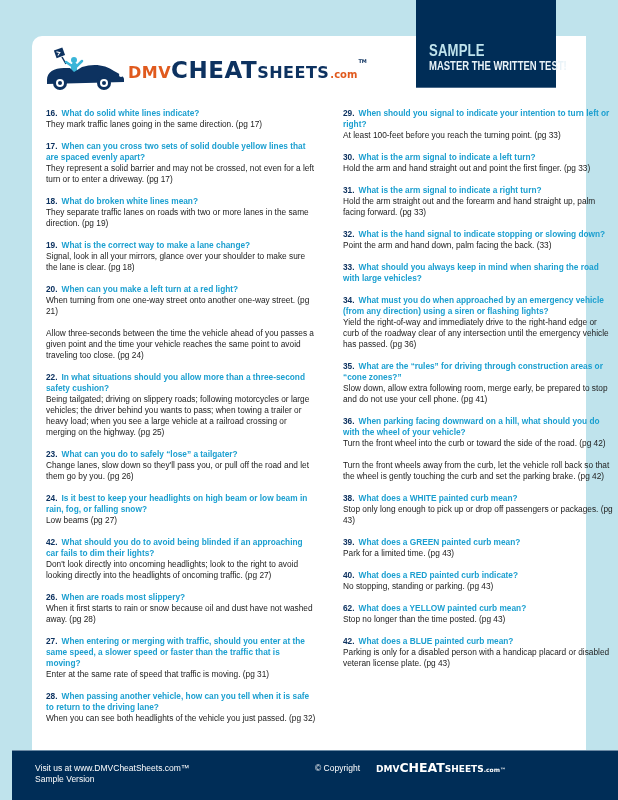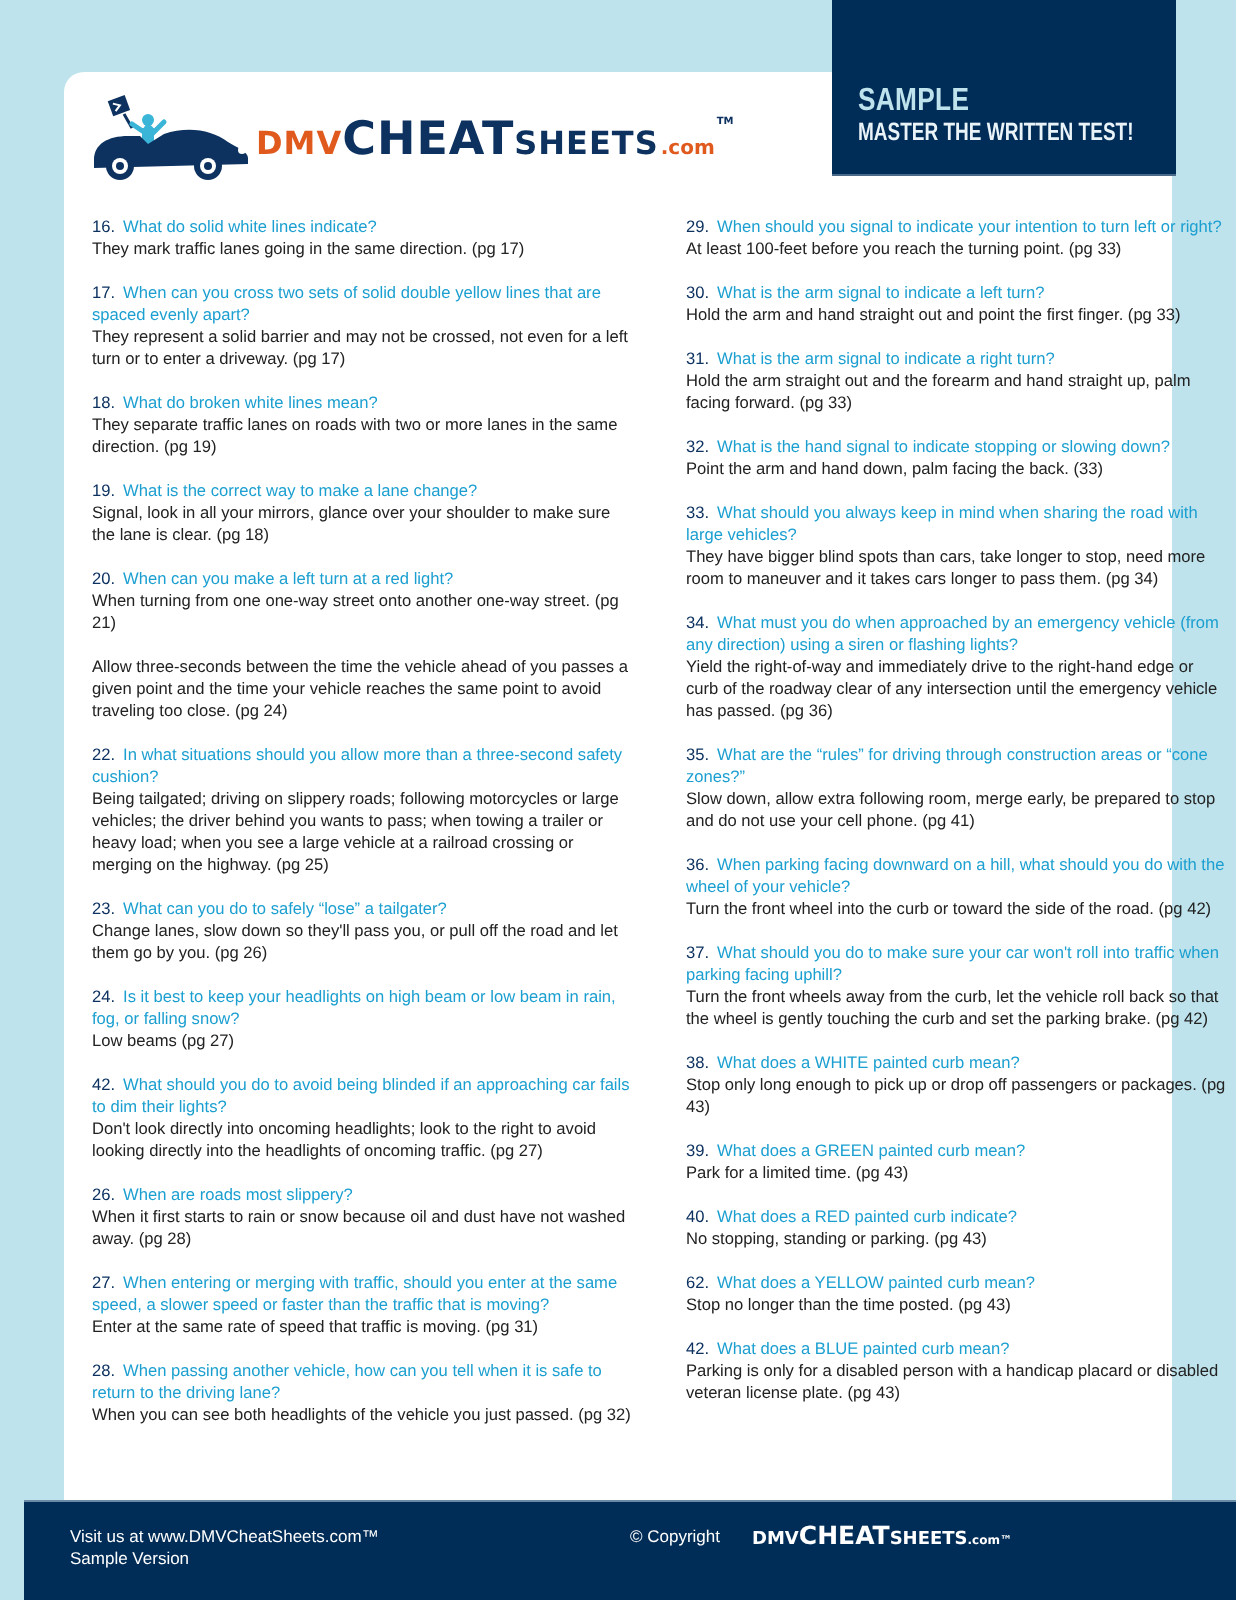--- a/index.html
+++ b/index.html
@@ -12,21 +12,21 @@
   .panel {
     position: absolute;
     left: 32px; top: 36px;
     width: 554px; height: 714px;
     background: #ffffff;
     border-top-left-radius: 10px;
   }
   .banner {
     position: absolute;
     left: 416px; top: 0;
-    width: 172px; height: 88px;
+    width: 140px; height: 88px;
     background: #002d57;
     border-bottom: 1px solid #4a6a8a;
     padding: 42px 0 0 13px;
     z-index: 2;
   }
   .banner .title {
     font-family: "Liberation Sans", sans-serif;
     font-weight: bold;
     color: #bfe3ec;
     font-size: 16px;
@@ -71,21 +71,21 @@
   .col {
     position: absolute;
     top: 108px;
     width: 270px;
   }
   .col.left { left: 46px; }
   .col.right { left: 319px; margin-left: 24px; }
   .qa { margin-bottom: 11px; }
   .q {
     font-size: 8.3px;
-    font-weight: normal;
+    font-weight: bold;
     color: #1b9fd0;
     line-height: 11px;
   }
   .q .num { color: #0d3260; margin-right: 4px; }
   .a {
     font-size: 8.3px;
     color: #222222;
     line-height: 11px;
   }
   .footer {
@@ -232,40 +232,38 @@
     <div class="a">Hold the arm straight out and the forearm and hand straight up, palm facing forward. (pg 33)</div>
   </div>
 
   <div class="qa">
     <div class="q"><span class="num">32.</span><span class="qt">What is the hand signal to indicate stopping or slowing down?</span></div>
     <div class="a">Point the arm and hand down, palm facing the back. (33)</div>
   </div>
 
   <div class="qa">
     <div class="q"><span class="num">33.</span><span class="qt">What should you always keep in mind when sharing the road with large vehicles?</span></div>
-    <div class="a">They have bigger blind spots than cars, take longer to stop, need more room to maneuver and it takes cars longer to pass them. (pg 34)</div>
   </div>
 
   <div class="qa">
     <div class="q"><span class="num">34.</span><span class="qt">What must you do when approached by an emergency vehicle (from any direction) using a siren or flashing lights?</span></div>
     <div class="a">Yield the right-of-way and immediately drive to the right-hand edge or curb of the roadway clear of any intersection until the emergency vehicle has passed. (pg 36)</div>
   </div>
 
   <div class="qa">
     <div class="q"><span class="num">35.</span><span class="qt">What are the “rules” for driving through construction areas or “cone zones?”</span></div>
     <div class="a">Slow down, allow extra following room, merge early, be prepared to stop and do not use your cell phone. (pg 41)</div>
   </div>
 
   <div class="qa">
     <div class="q"><span class="num">36.</span><span class="qt">When parking facing downward on a hill, what should you do with the wheel of your vehicle?</span></div>
     <div class="a">Turn the front wheel into the curb or toward the side of the road. (pg 42)</div>
   </div>
 
   <div class="qa">
-    <div class="q"><span class="num">37.</span><span class="qt">What should you do to make sure your car won't roll into traffic when parking facing uphill?</span></div>
     <div class="a">Turn the front wheels away from the curb, let the vehicle roll back so that the wheel is gently touching the curb and set the parking brake. (pg 42)</div>
   </div>
 
   <div class="qa">
     <div class="q"><span class="num">38.</span><span class="qt">What does a WHITE painted curb mean?</span></div>
     <div class="a">Stop only long enough to pick up or drop off passengers or packages. (pg 43)</div>
   </div>
 
   <div class="qa">
     <div class="q"><span class="num">39.</span><span class="qt">What does a GREEN painted curb mean?</span></div>

